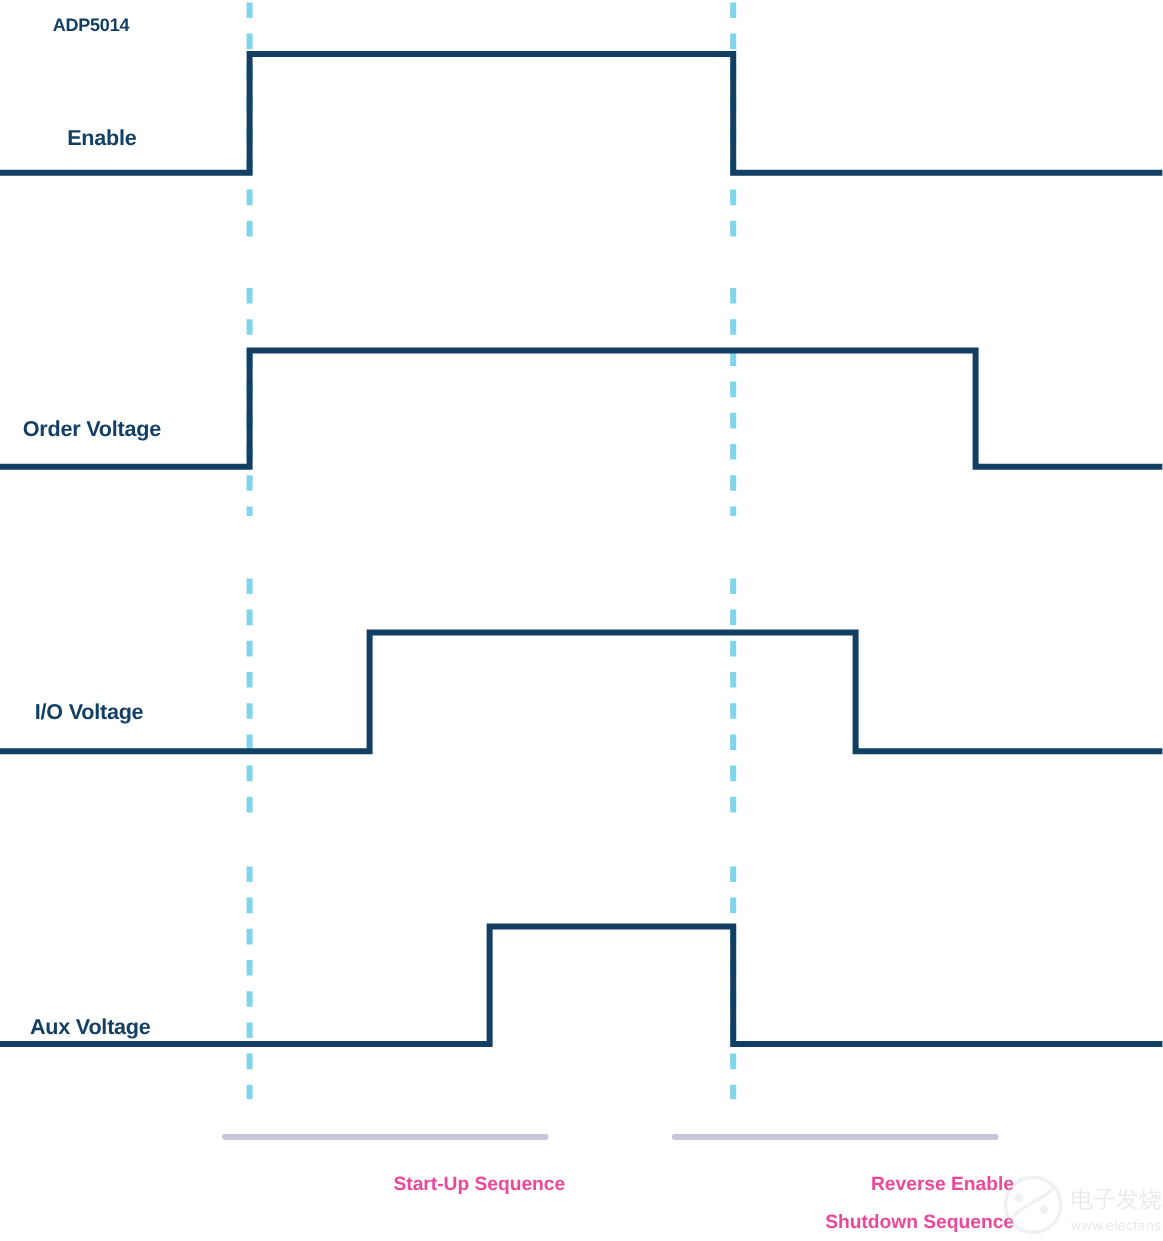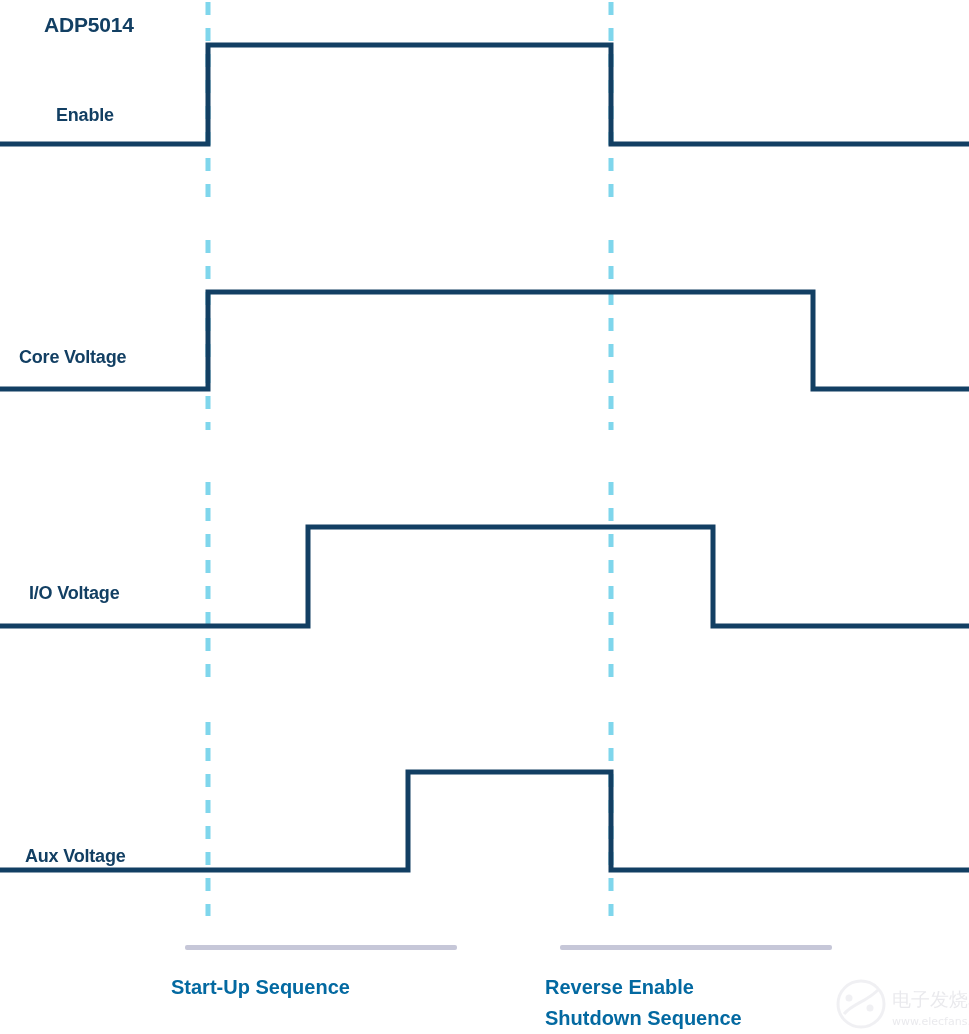--- a/index.html
+++ b/index.html
@@ -22,30 +22,30 @@
     color: #123f63;
     font-weight: bold;
     font-size: 18px;
     letter-spacing: -0.2px;
     white-space: nowrap;
   }
   .title-label {
     position: absolute;
     color: #123f63;
     font-weight: bold;
-    font-size: 21px;
+    font-size: 15px;
     letter-spacing: -0.2px;
     white-space: nowrap;
   }
   .seq-label {
     position: absolute;
-    color: #0369a1;
+    color: #ec4899;
     font-weight: bold;
-    font-size: 20px;
-    text-align: left;
+    font-size: 16px;
+    text-align: right;
     line-height: 31px;
     white-space: pre-line;
   }
   .seq-bar {
     position: absolute;
     height: 5px;
     border-radius: 2px;
   }
   svg.traces {
     position: absolute;
@@ -64,21 +64,21 @@
 </style>
 </head>
 <body>
 
 <div id="stage">
 
   <div class="title-label" style="left:44px; top:13px;">ADP5014</div>
 
   <div class="wf-label" style="left:56px; top:105px;">Enable</div>
 
-  <div class="wf-label" style="left:19px; top:347px;">Core Voltage</div>
+  <div class="wf-label" style="left:19px; top:347px;">Order Voltage</div>
 
   <div class="wf-label" style="left:29px; top:583px;">I/O Voltage</div>
 
   <div class="wf-label" style="left:25px; top:826px;margin-top:20px;">Aux Voltage</div>
 
   <svg class="traces" width="969" height="1034">
     <g>
       <line x1="208" y1="2" x2="208" y2="200" stroke="#7fd6ec" stroke-width="5" stroke-dasharray="13 13"></line>
       <line x1="208" y1="240" x2="208" y2="430" stroke="#7fd6ec" stroke-width="5" stroke-dasharray="13 13"></line>
       <line x1="208" y1="482" x2="208" y2="684" stroke="#7fd6ec" stroke-width="5" stroke-dasharray="13 13"></line>

